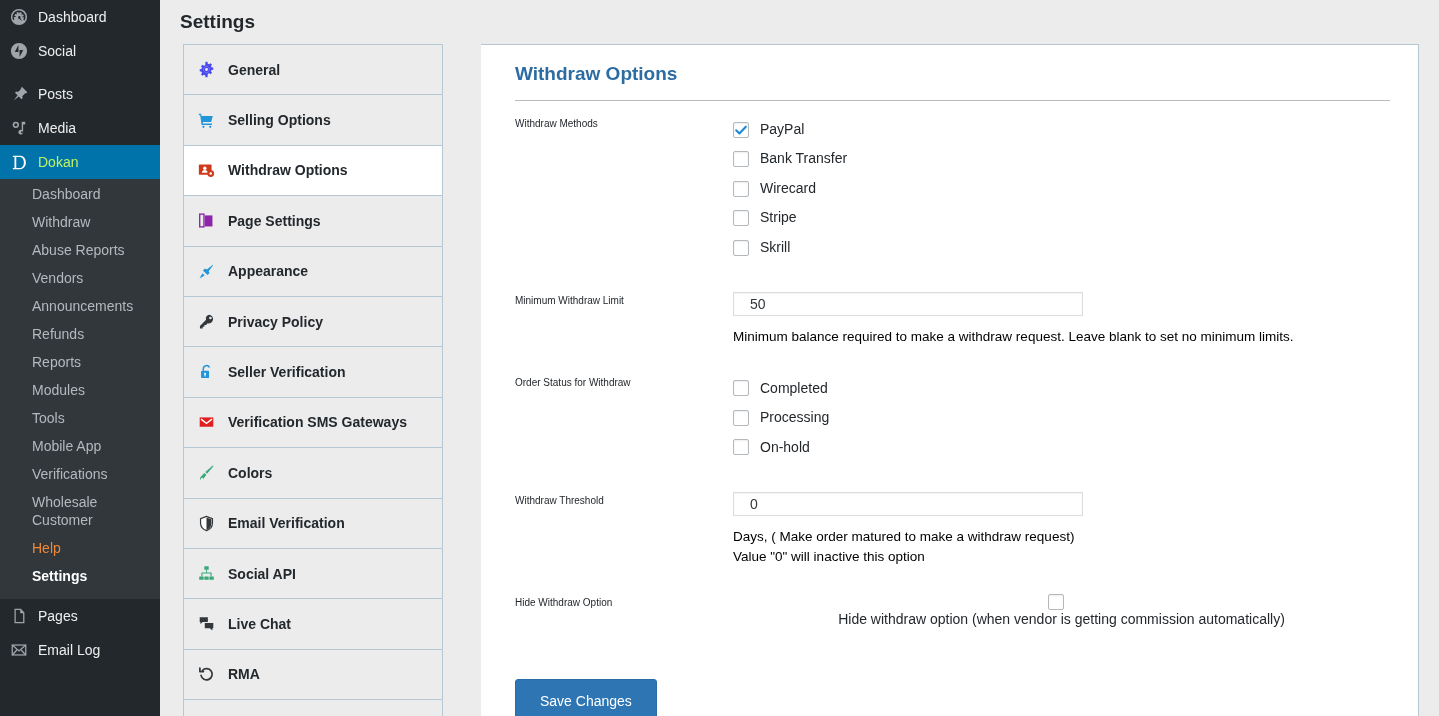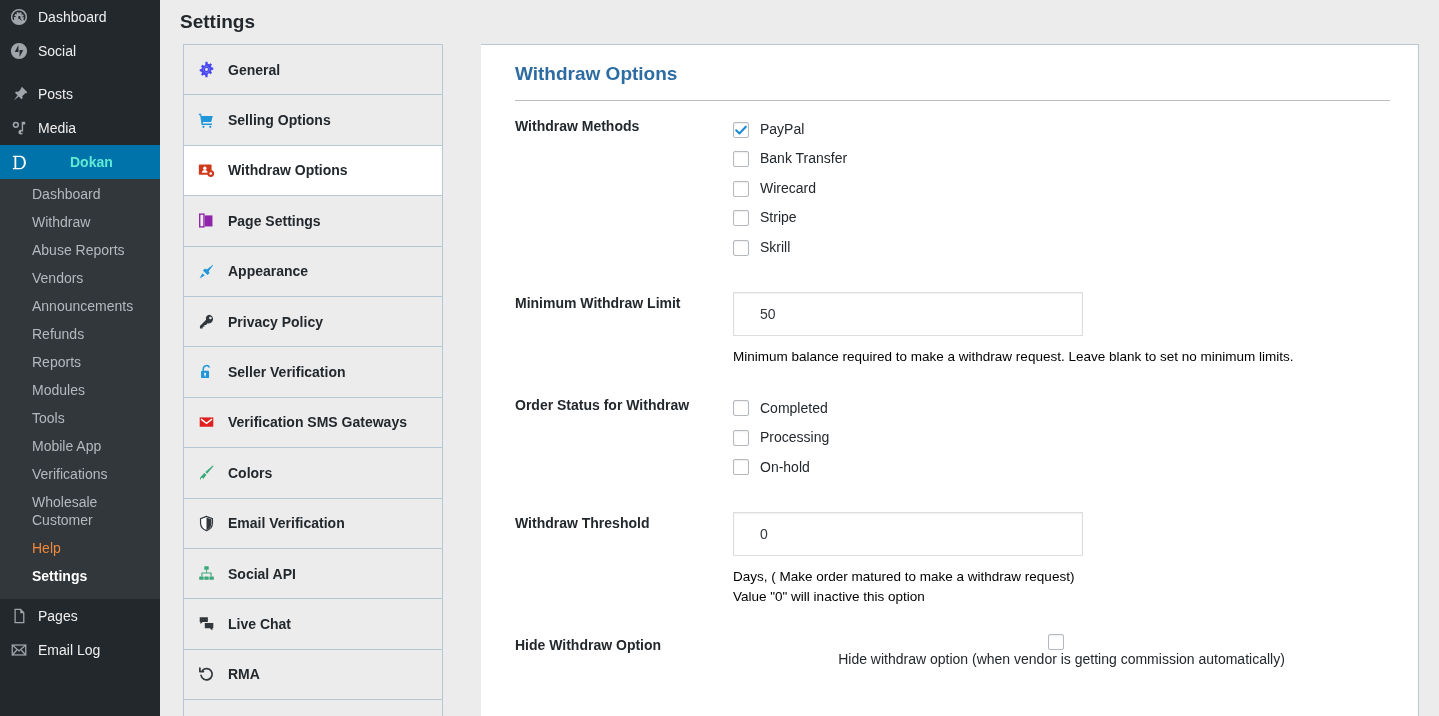--- a/index.html
+++ b/index.html
@@ -33,23 +33,22 @@
   .menu-top .mi {
     width: 20px; height: 20px;
     margin-right: 9px;
     display: inline-flex; align-items: center; justify-content: center;
     color: #a0a5aa;
     flex: 0 0 20px;
   }
   .menu-top .mlabel { white-space: nowrap; }
   .menu-top.current {
     background: #0073aa;
-    color: #5eead4;
-    font-weight: 700;
-    gap: 32px;
+    color: #bef264;
+    font-weight: 400;
   }
   .menu-top.current .mi { color: #fff; }
   .menu-sep { height: 9px; }
 
   .submenu { background: #32373c; padding: 1px 0 9px 0; }
   .submenu li {
     list-style: none;
     padding: 5px 0 5px 32px;
     font-size: 14px;
     color: #b4b9be;
@@ -131,22 +130,22 @@
   }
 
   .field-row {
     display: flex;
     align-items: flex-start;
     margin-bottom: 0;
   }
   .field-label {
     width: 218px;
     flex: 0 0 218px;
-    font-size: 14px;
-    font-weight: bold;
+    font-size: 10px;
+    font-weight: normal;
     color: #23282d;
     padding-top: 2px;
     line-height: 1.4;
   }
   .field-body { flex: 1 1 auto; }
 
   .cb-row {
     display: flex; align-items: center;
     height: 29.5px;
     cursor: pointer;
@@ -165,27 +164,27 @@
   .cb svg { display: none; }
   .cb.checked svg { display: block; }
   .cb-label {
     font-size: 14px;
     color: #23282d;
     line-height: 1.4;
   }
 
   .txt-input {
     width: 350px;
-    height: 44px;
+    height: 24px;
     border: 1px solid #ddd;
     background: #fff;
     color: #32373c;
     font-size: 14px;
     font-family: "Liberation Sans", "DejaVu Sans", sans-serif;
-    padding: 0 26px;
+    padding: 0 16px;
     border-radius: 0;
     box-shadow: inset 0 1px 2px rgba(0,0,0,.06);
     outline: none;
   }
   .help-text {
     font-size: 13.5px;
     color: #000000;
     line-height: 1.5;
     margin-top: 11px;
   }

